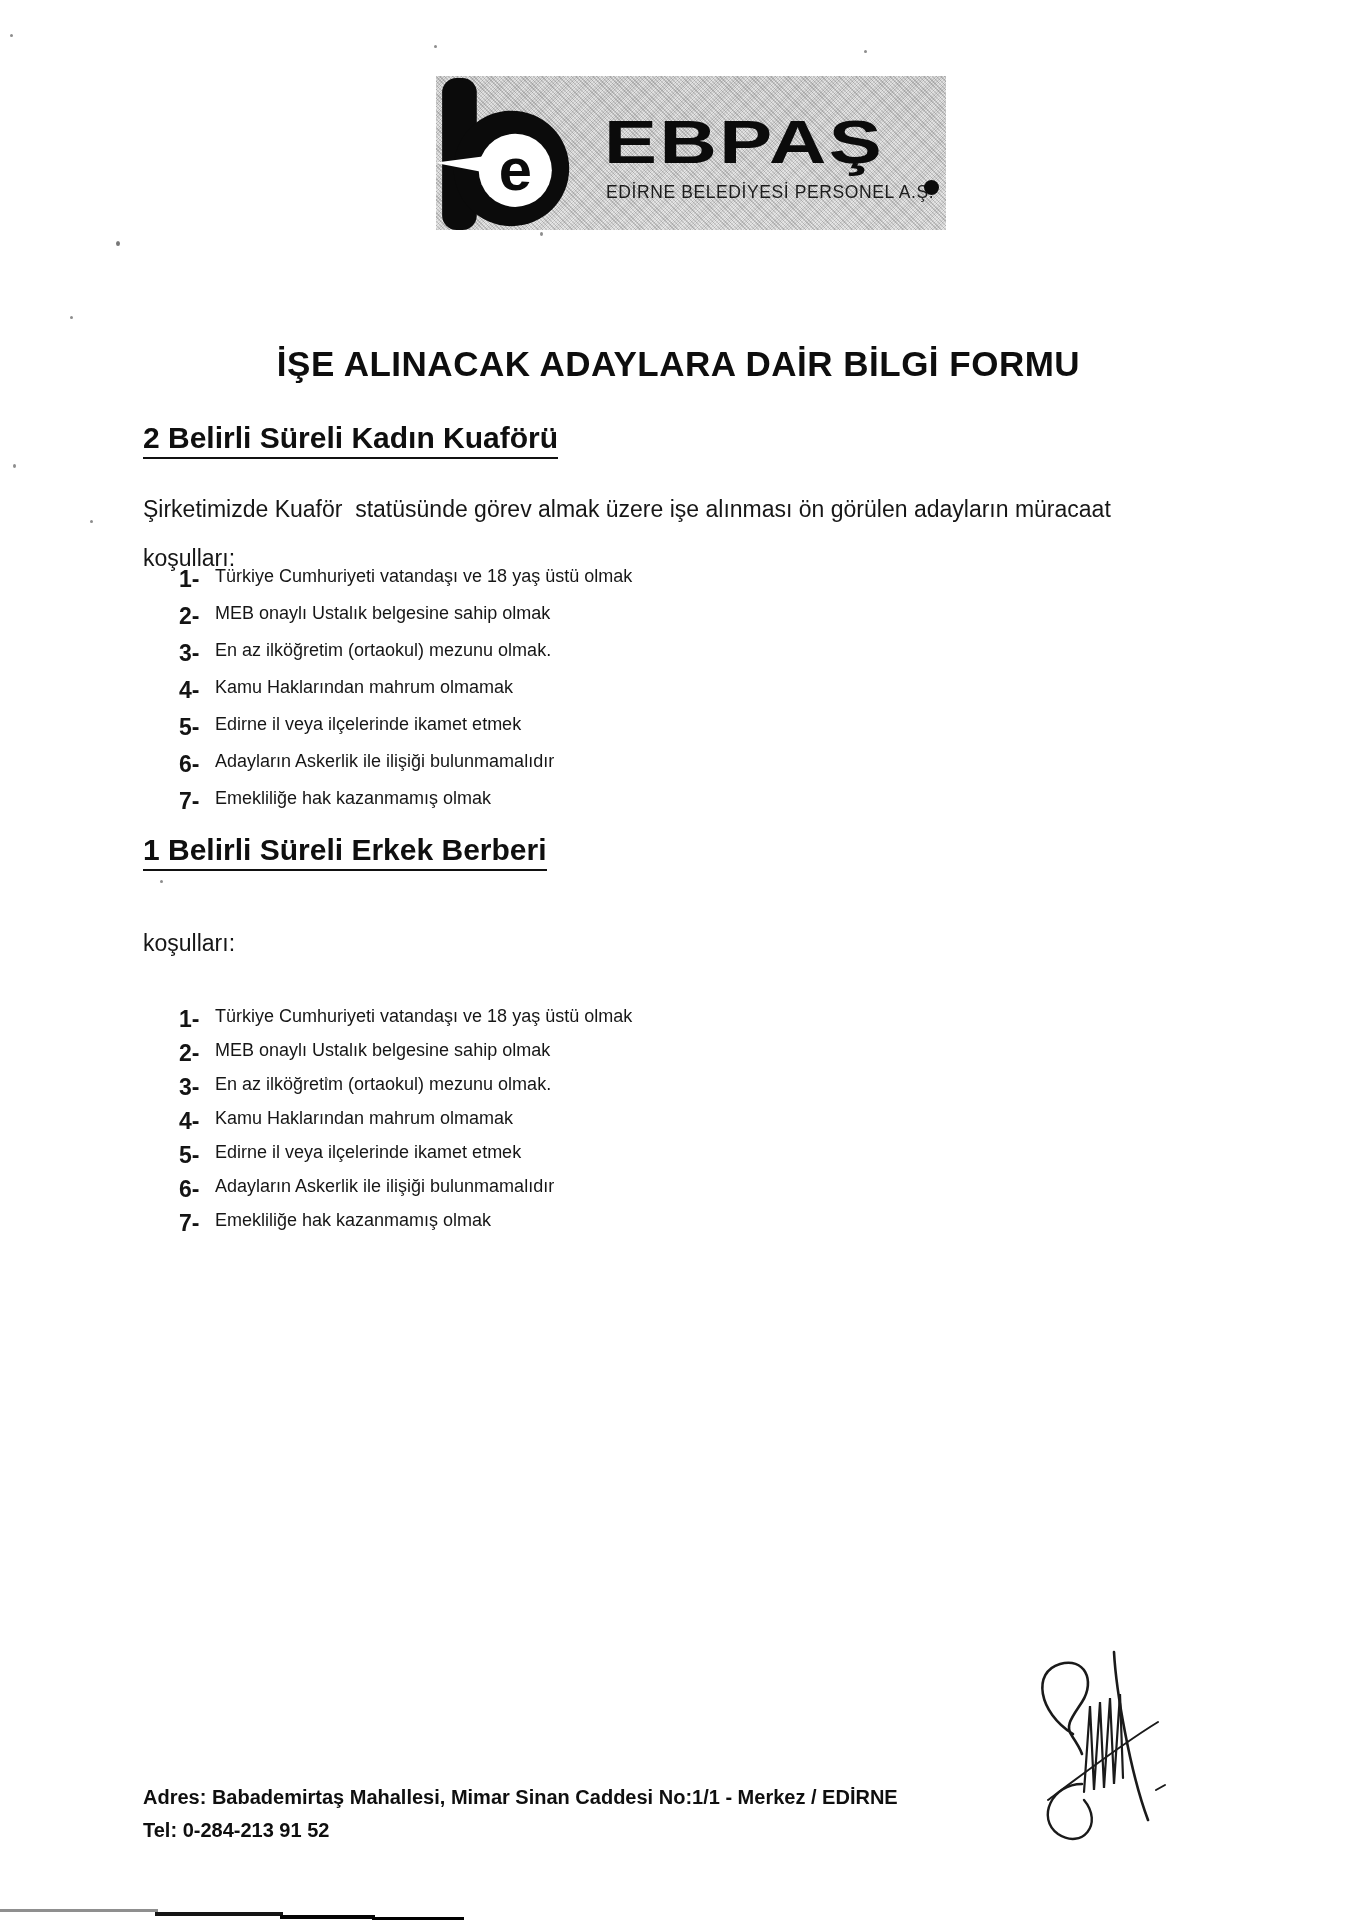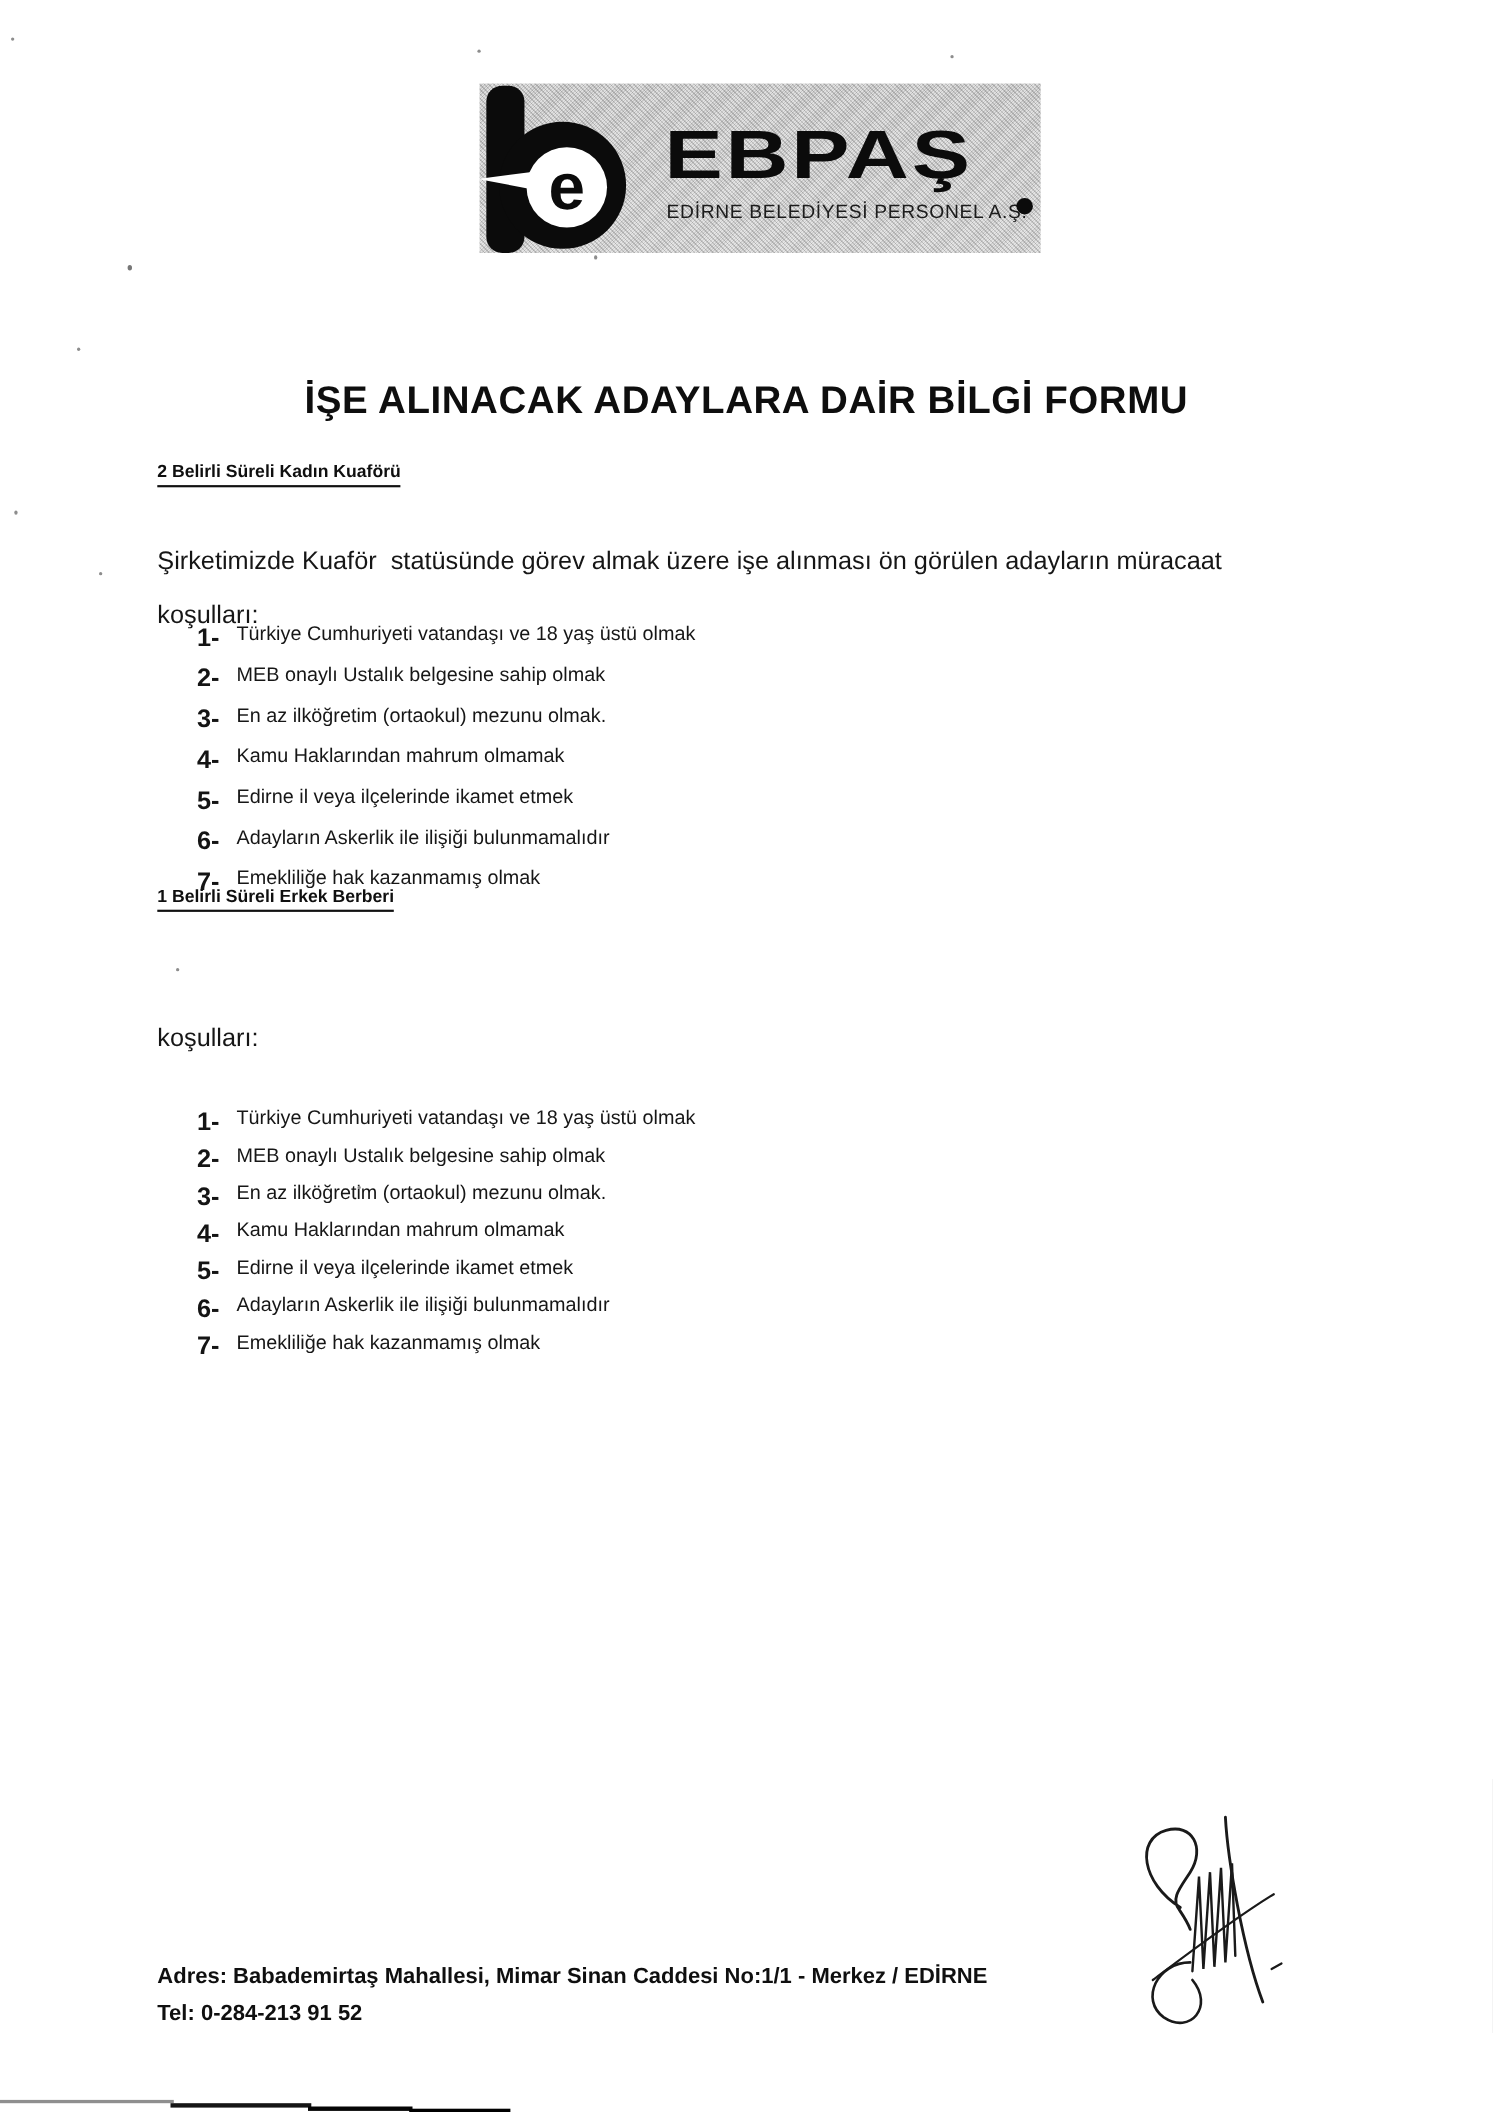--- a/index.html
+++ b/index.html
@@ -36,25 +36,25 @@
     background:#0b0b0b;
   }
   
   .doc-title{
     position:absolute;left:0;top:344px;width:1357px;text-align:center;
     font-size:35px;font-weight:700;letter-spacing:0.5px;color:#0e0e0e;
     white-space:nowrap;
   }
   .sec-heading{
     position:absolute;left:143px;
-    font-size:16px;font-weight:700;color:#0f0f0f;
+    font-size:30px;font-weight:700;color:#0f0f0f;
     border-bottom:2.6px solid #111;padding-bottom:2px;white-space:nowrap;
   }
   .sec1-heading{top:421px;}
-  .sec2-heading{top:807px;}
+  .sec2-heading{top:833px;}
   .intro{
     position:absolute;left:143px;
     font-size:23px;line-height:34px;color:#161616;
   }
   .sec1-intro{top:477px;}
   .sec2-intro{top:911px;}
   .intro-line{white-space:pre;margin-top:15px;}
   .req-list{position:absolute;left:179px;}
   .sec1-list{top:566px;}
   .sec2-list{top:1006px;}

